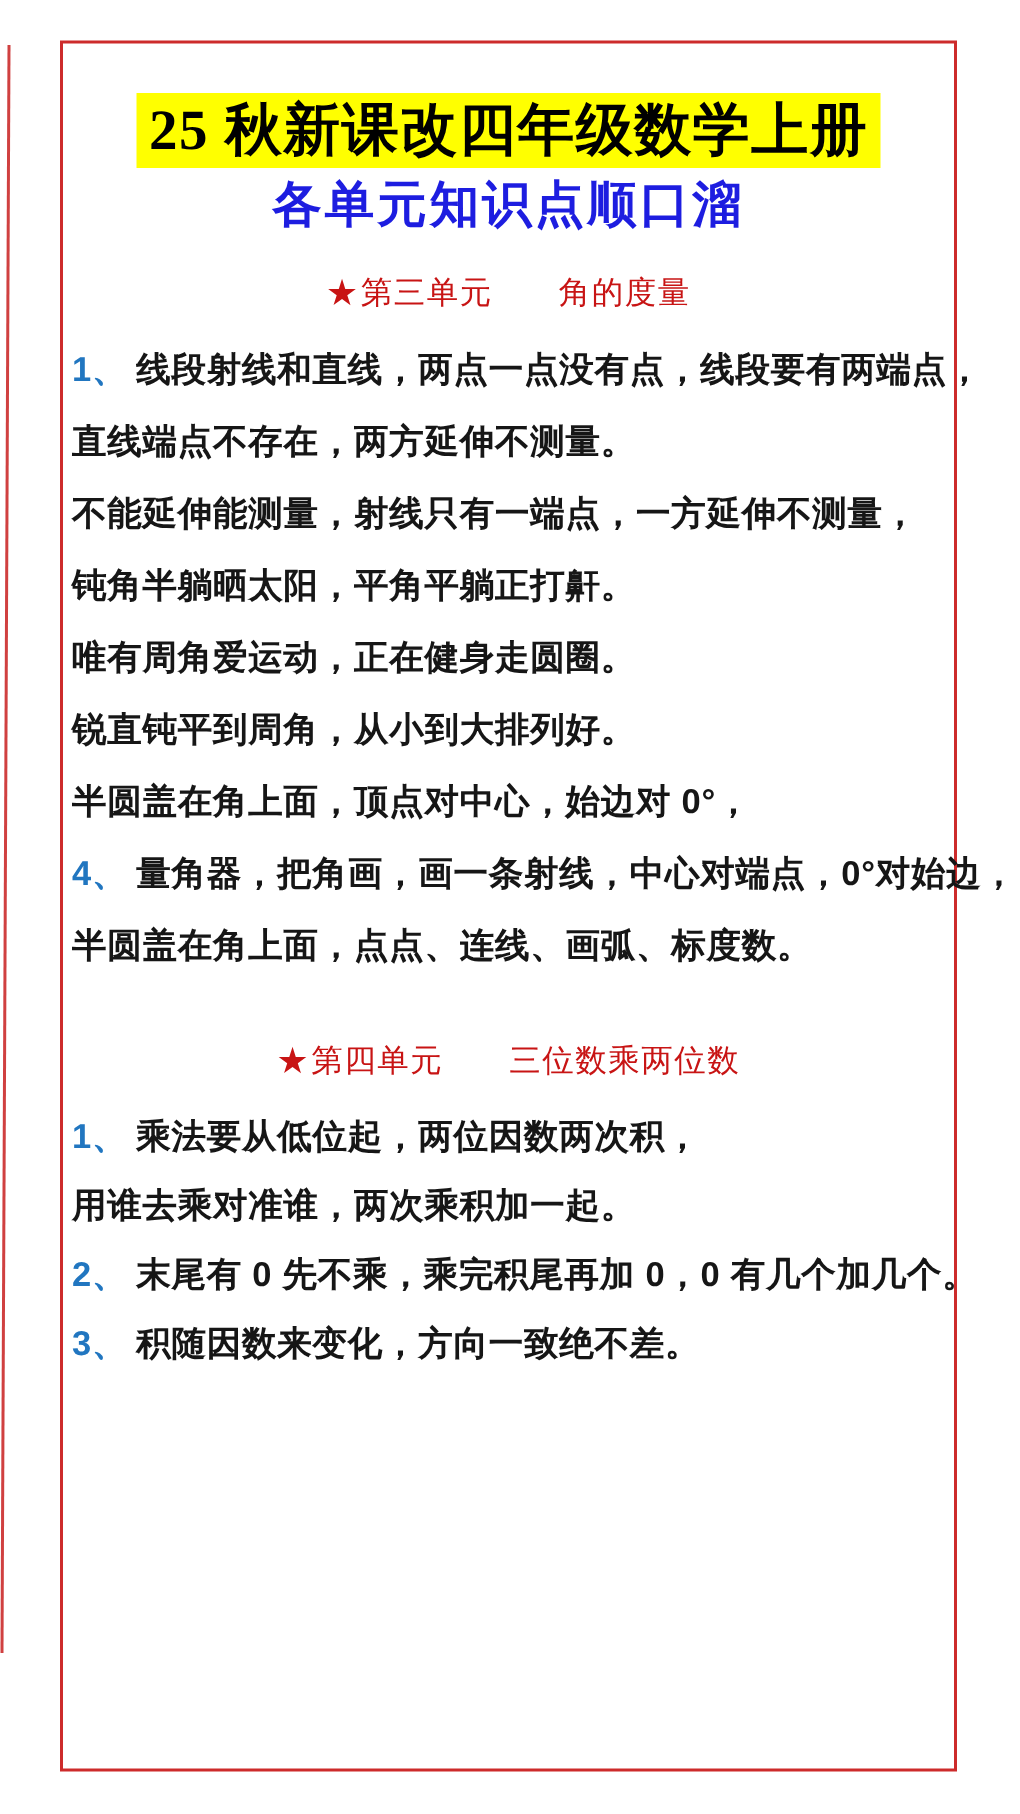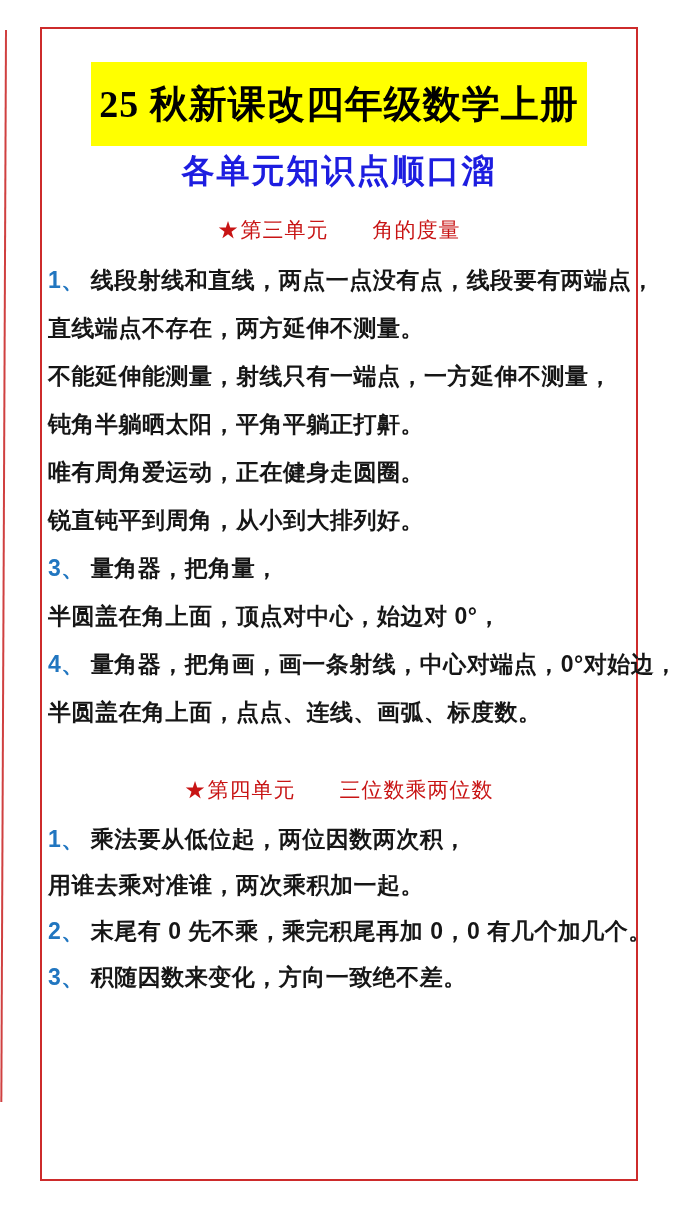--- a/index.html
+++ b/index.html
@@ -30,21 +30,21 @@
   }
   .title-wrap{text-align:center;margin:0;}
   .title-highlight{
     display:inline-block;
     background:#ffff00;
     color:#000000;
     font-family:"Liberation Serif", serif;
     font-weight:bold;
     font-size:38px;
     line-height:50px;
-    padding:17px 8px;
+    padding:0 8px;
     letter-spacing:1px;
     white-space:nowrap;
   }
   .subtitle{
     text-align:center;
     color:#1d1de0;
     font-family:"Liberation Serif", serif;
     font-weight:bold;
     font-size:33px;
     line-height:46px;
@@ -102,21 +102,20 @@
       <span><span class="star">★</span><span>第三单元</span></span>
       <span>角的度量</span>
     </div>
     <div class="lines">
         <p class="verse"><span class="num">1、</span><span>线段射线和直线，两点一点没有点，线段要有两端点，</span></p>
         <p class="verse"><span class="num"></span><span>直线端点不存在，两方延伸不测量。</span></p>
         <p class="verse"><span class="num"></span><span>不能延伸能测量，射线只有一端点，一方延伸不测量，</span></p>
         <p class="verse"><span class="num"></span><span>钝角半躺晒太阳，平角平躺正打鼾。</span></p>
         <p class="verse"><span class="num"></span><span>唯有周角爱运动，正在健身走圆圈。</span></p>
         <p class="verse"><span class="num"></span><span>锐直钝平到周角，从小到大排列好。</span></p>
-        <p class="verse"><span class="num">3、</span><span>量角器，把角量，</span></p>
         <p class="verse"><span class="num"></span><span>半圆盖在角上面，顶点对中心，始边对 0°，</span></p>
         <p class="verse"><span class="num">4、</span><span>量角器，把角画，画一条射线，中心对端点，0°对始边，</span></p>
         <p class="verse"><span class="num"></span><span>半圆盖在角上面，点点、连线、画弧、标度数。</span></p>
       </div>
   </div>
 
   <div class="sec-4">
     <div class="section-header">
       <span><span class="star">★</span><span>第四单元</span></span>
       <span>三位数乘两位数</span>

